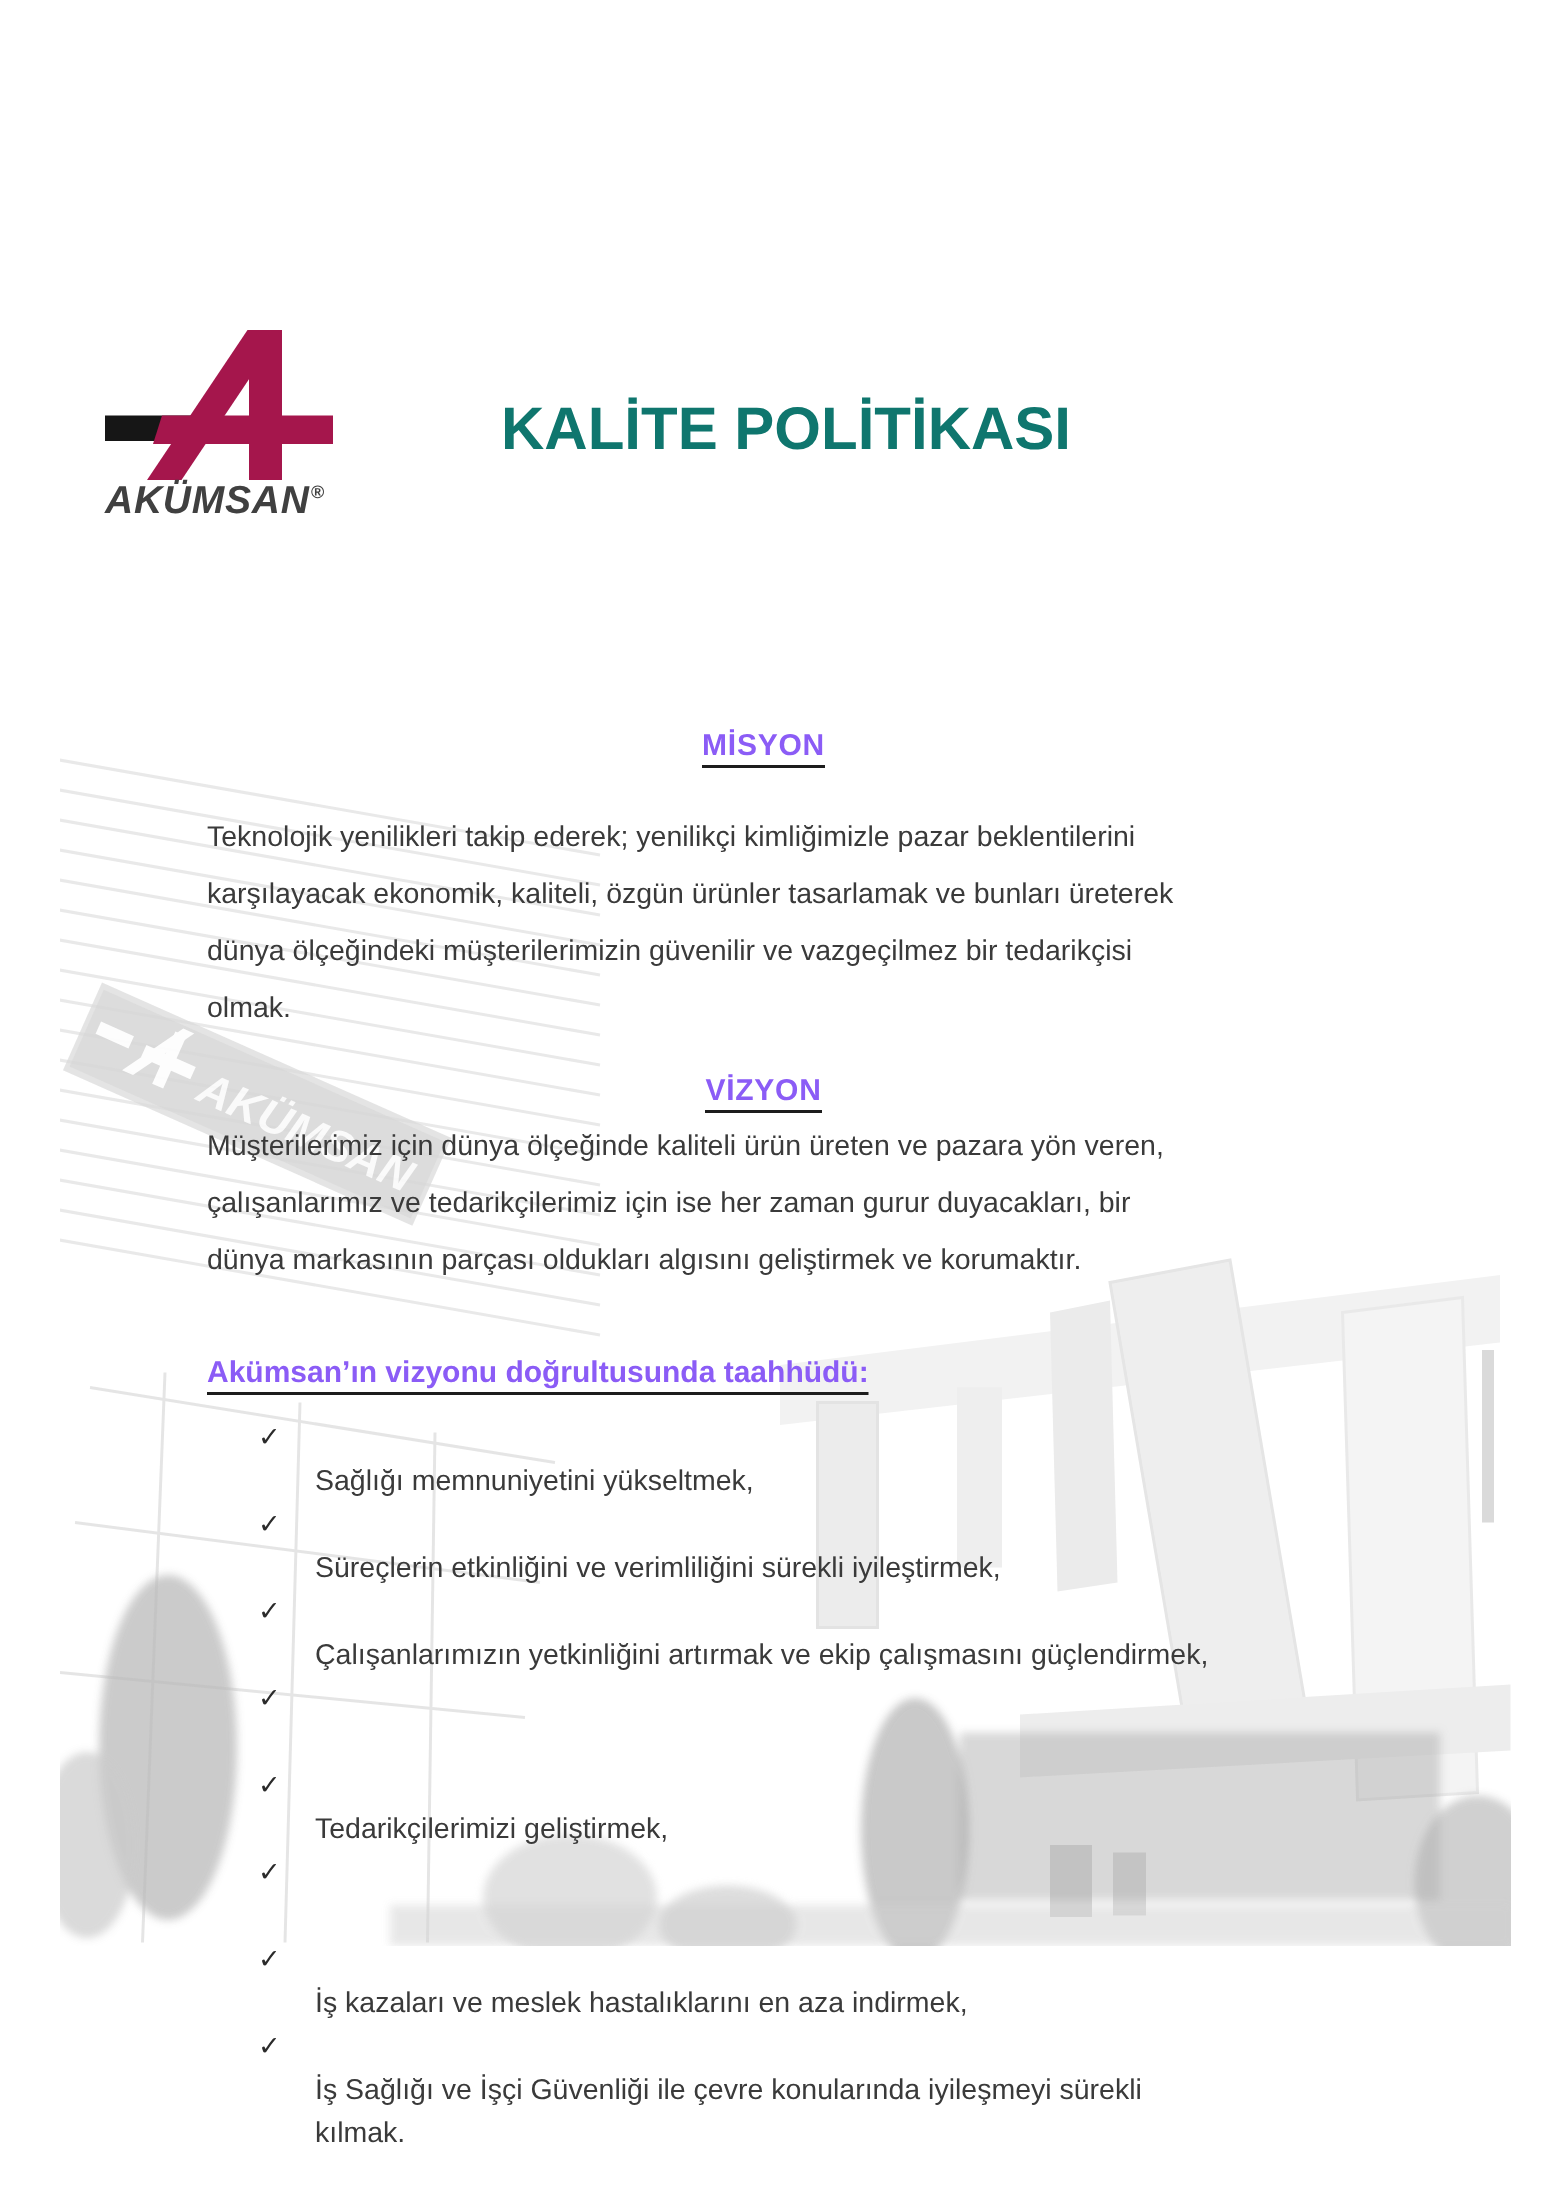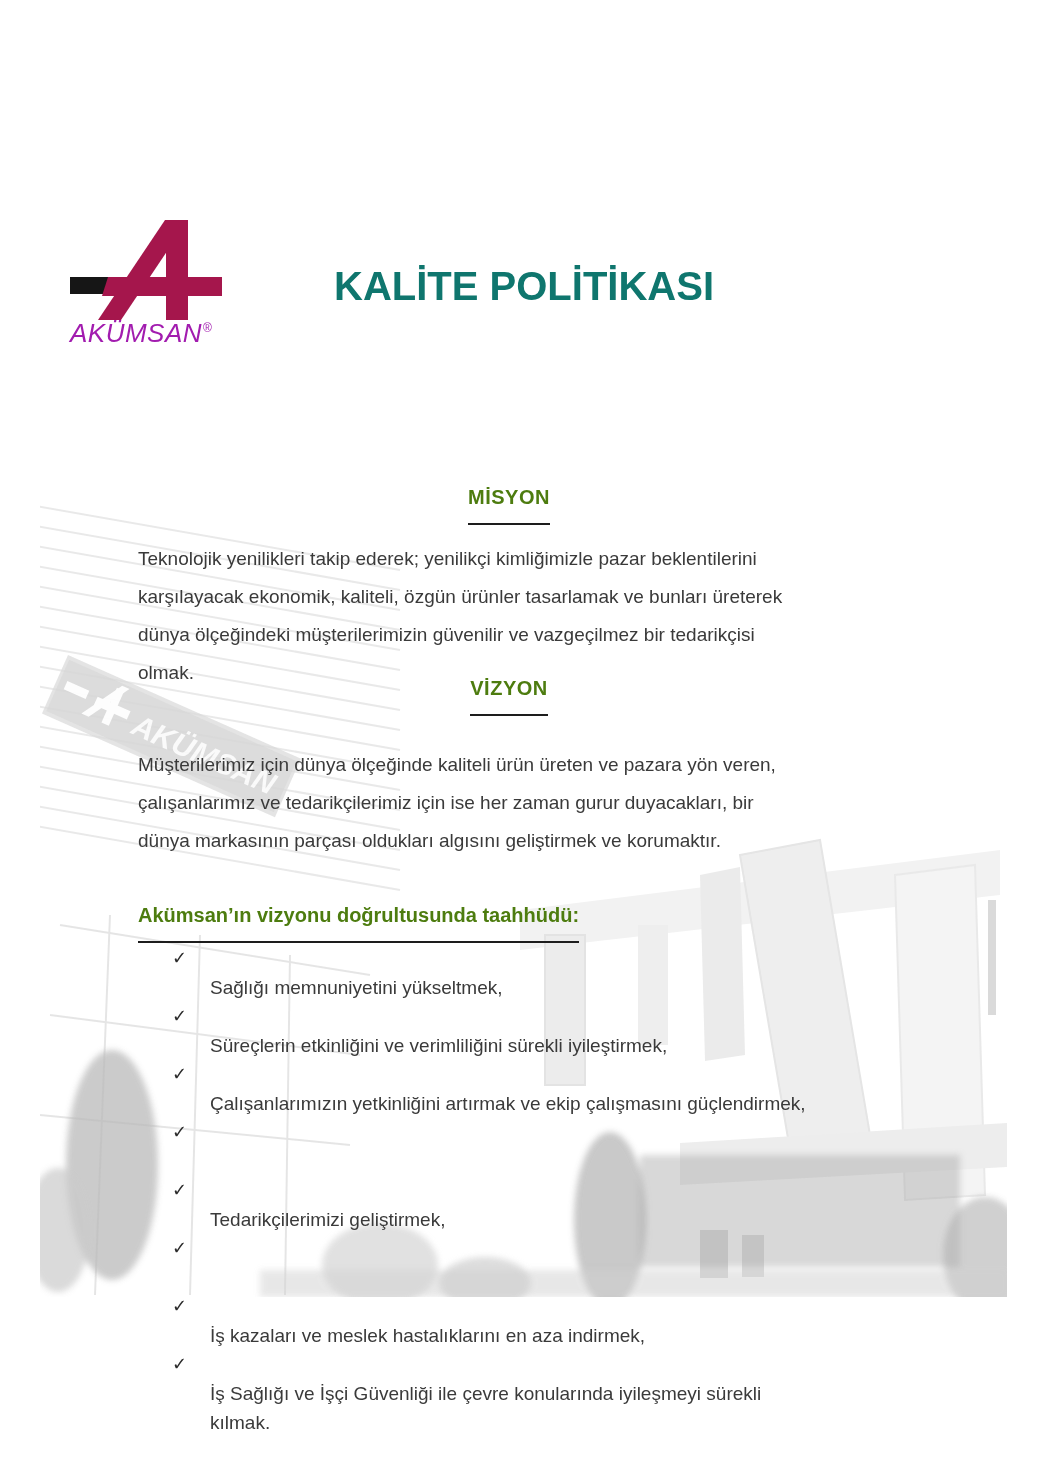--- a/index.html
+++ b/index.html
@@ -10,36 +10,36 @@
     color:#3a3a3a;
   }
   .page { position:relative; width:1042px; height:1474px; overflow:hidden; background:#ffffff; }
 
   
   .watermark { position:absolute; left:40px; top:495px; width:967px; height:802px; pointer-events:none; }
 
   
   .logo-block { position:absolute; left:70px; top:220px; width:220px; }
   .logo-mark { display:block; width:152px; height:100px; }
-  .brand-line { margin-top:-2px; font-weight:normal; font-style:italic; font-size:26px; color:#a21caf; letter-spacing:0.5px; white-space:nowrap; }
+  .brand-line { margin-top:-2px; font-weight:bold; font-style:italic; font-size:26px; color:#404040; letter-spacing:0.5px; white-space:nowrap; }
   .brand-reg { font-size:12px; vertical-align:super; font-style:normal; margin-left:1px; }
 
   
   .doc-title {
     position:absolute; left:334px; top:264px;
     font-size:40px; font-weight:bold; color:#0f766e; letter-spacing:0px; white-space:nowrap;
   }
 
   
   .center-head { position:absolute; left:138px; width:742px; text-align:center; }
   .head-mission { top:486px; }
-  .head-vision  { top:677px; }
+  .head-vision  { top:716px; }
   .head-inner {
-    display:inline-block; font-size:20px; font-weight:bold; color:#4d7c0f;
-    border-bottom:2px solid #1d1d1d; padding-bottom:14px; letter-spacing:0.5px;text-align:right;
+    display:inline-block; font-size:20px; font-weight:bold; color:#8b5cf6;
+    border-bottom:2px solid #1d1d1d; padding-bottom:1px; letter-spacing:0.5px;text-align:right;
   }
   .commit-head { position:absolute; left:138px; top:888px;margin-top:16px; }
   .commit-head .head-inner { letter-spacing:0; }
 
   
   .para {
     position:absolute; left:138px; width:800px;
     font-size:19px; line-height:38px; color:#3a3a3a; white-space:pre-line;
   }
   .para-mission { top:540px; }

